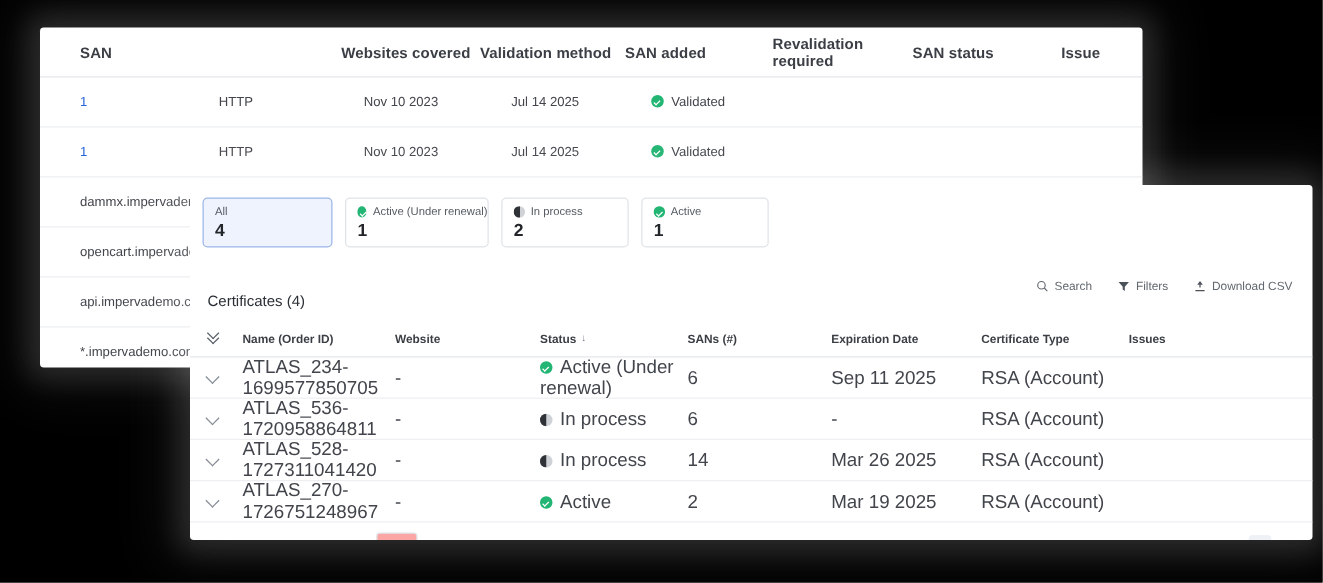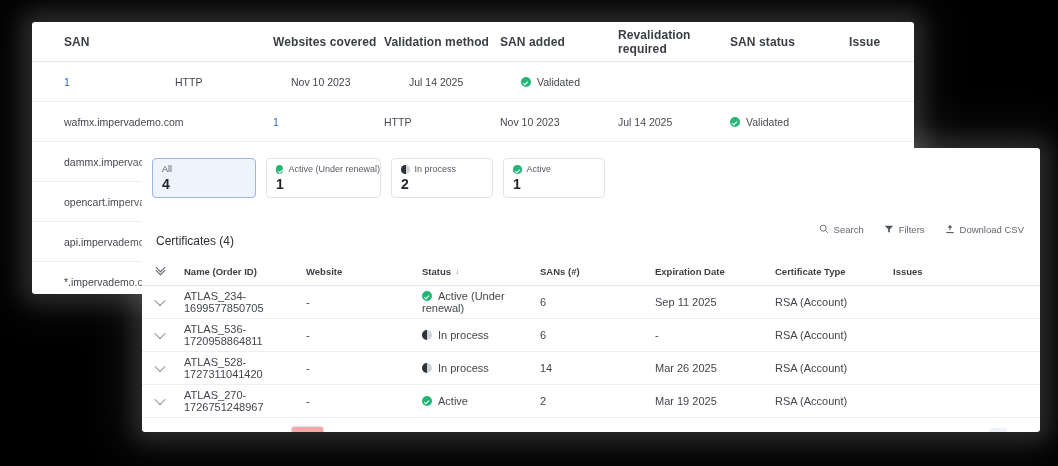--- a/index.html
+++ b/index.html
@@ -97,21 +97,21 @@
     content: "";
     position: absolute;
     left: 0; top: 0;
     width: 5px; height: 10px;
     background: #2f3338;
   }
 
   
   #cert-panel {
     position: absolute;
-    left: 142px;
+    left: 152px;
     top: 148px;
     width: 898px;
     height: 284px;
     background: #ffffff;
     border-radius: 3px;
     box-shadow: 0 0 22px 10px rgba(255,255,255,0.13),
                 0 0 48px 22px rgba(255,255,255,0.06);
     z-index: 2;
     overflow: hidden;
   }
@@ -200,21 +200,21 @@
   }
   .cert-row {
     display: flex;
     align-items: center;
     height: 33px;
     padding: 0 0 0 14px;
     border-bottom: 1px solid #edeff2;
     box-sizing: border-box;
   }
   .cert-row .cell {
-    font-size: 11px;
+    font-size: 15px;
     color: #42464c;
   }
   .k-exp    { width: 28px;  flex: none; }
   .k-name   { width: 122px; flex: none; }
   .k-site   { width: 116px; flex: none; }
   .k-status { width: 118px; flex: none; }
   .k-sans   { width: 115px; flex: none; }
   .k-expiry { width: 120px; flex: none; }
   .k-type   { width: 118px; flex: none; }
   .k-issues { width: 70px;  flex: none; }
@@ -322,21 +322,20 @@
   <div class="san-row">
     <div class="cell c-websites"><span class="link-num">1</span></div>
     <div class="cell c-valid">HTTP</div>
     <div class="cell c-added">Nov 10 2023</div>
     <div class="cell c-reval">Jul 14 2025</div>
     <div class="cell c-status"><span class="badge-dot"></span><span>Validated</span></div>
     <div class="cell c-issue"></div>
   </div>
 
   <div class="san-row">
-    <div class="cell c-san">wafmx.impervademo.com</div>
     <div class="cell c-websites"><span class="link-num">1</span></div>
     <div class="cell c-valid">HTTP</div>
     <div class="cell c-added">Nov 10 2023</div>
     <div class="cell c-reval">Jul 14 2025</div>
     <div class="cell c-status"><span class="badge-dot"></span><span>Validated</span></div>
     <div class="cell c-issue"></div>
   </div>
 
   <div class="san-row">
     <div class="cell c-san">dammx.impervademo.com</div>

